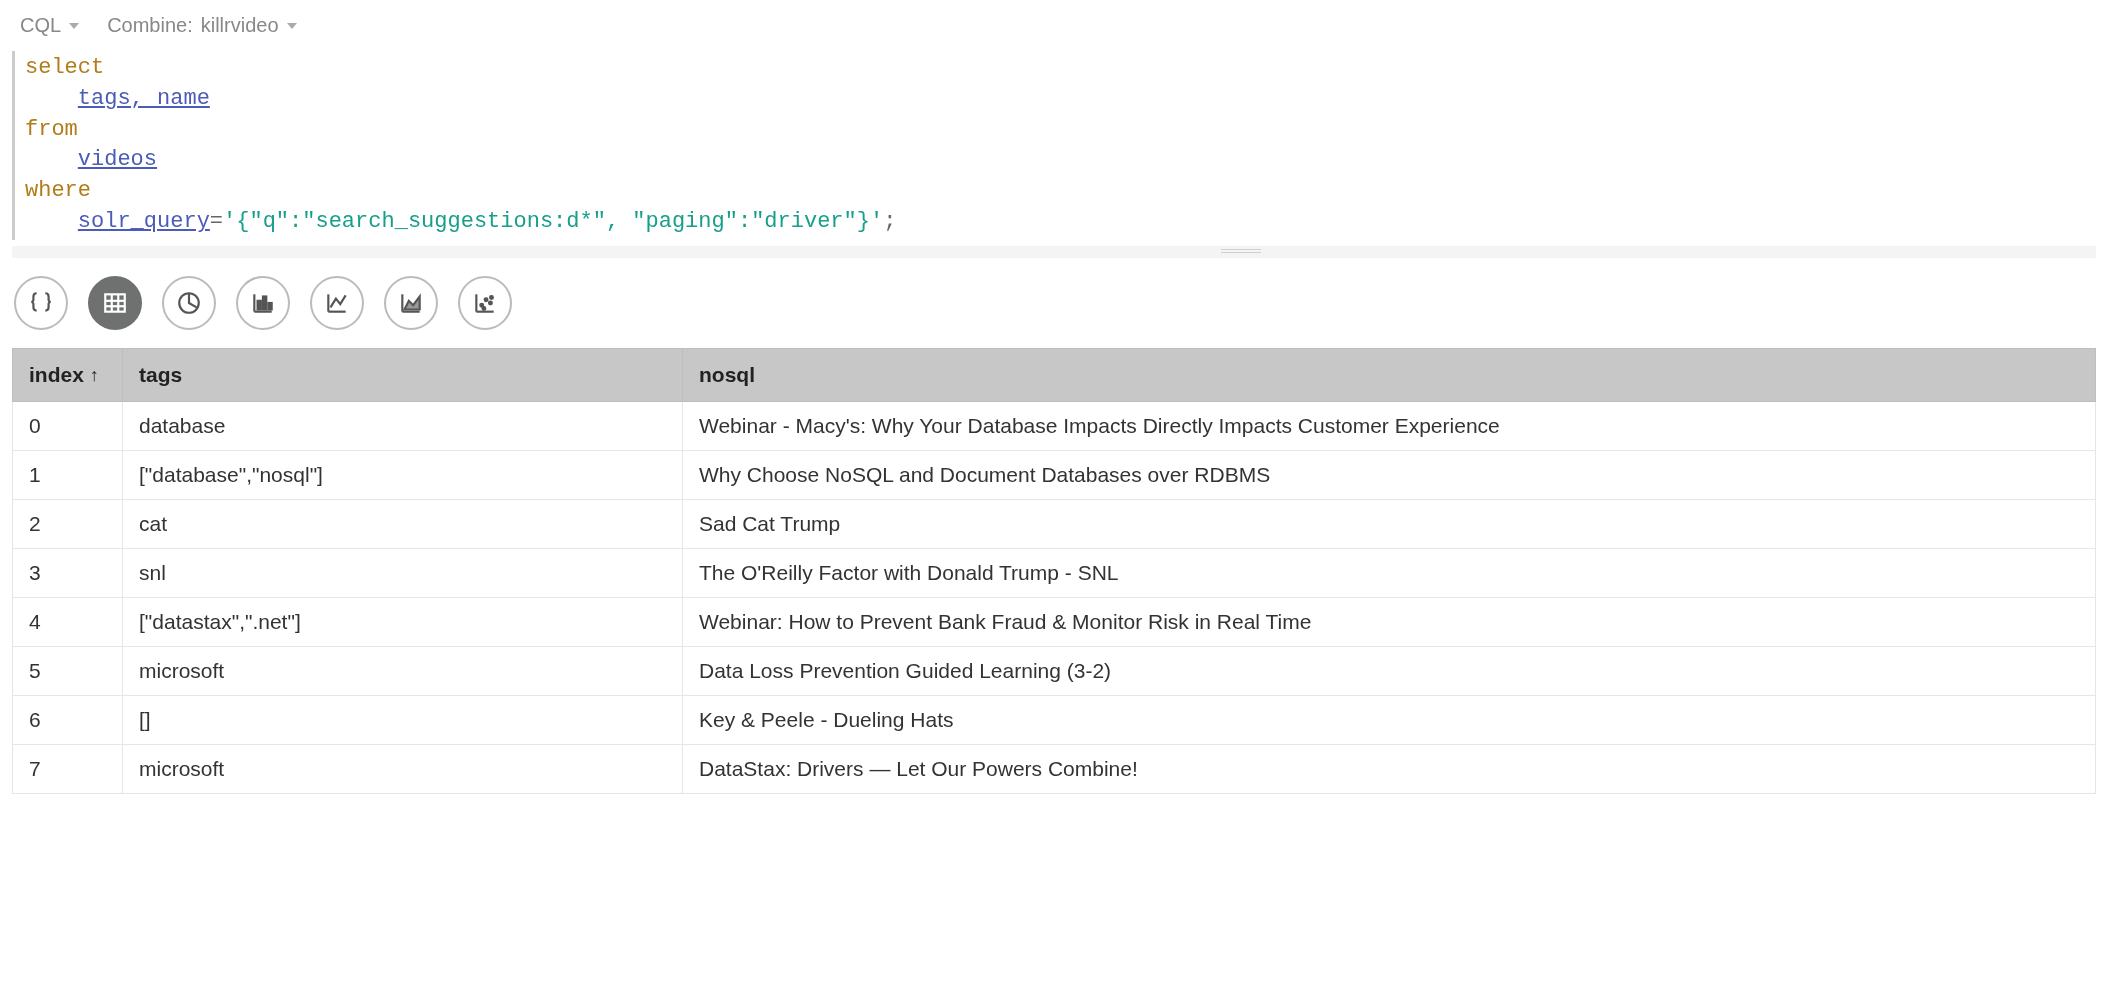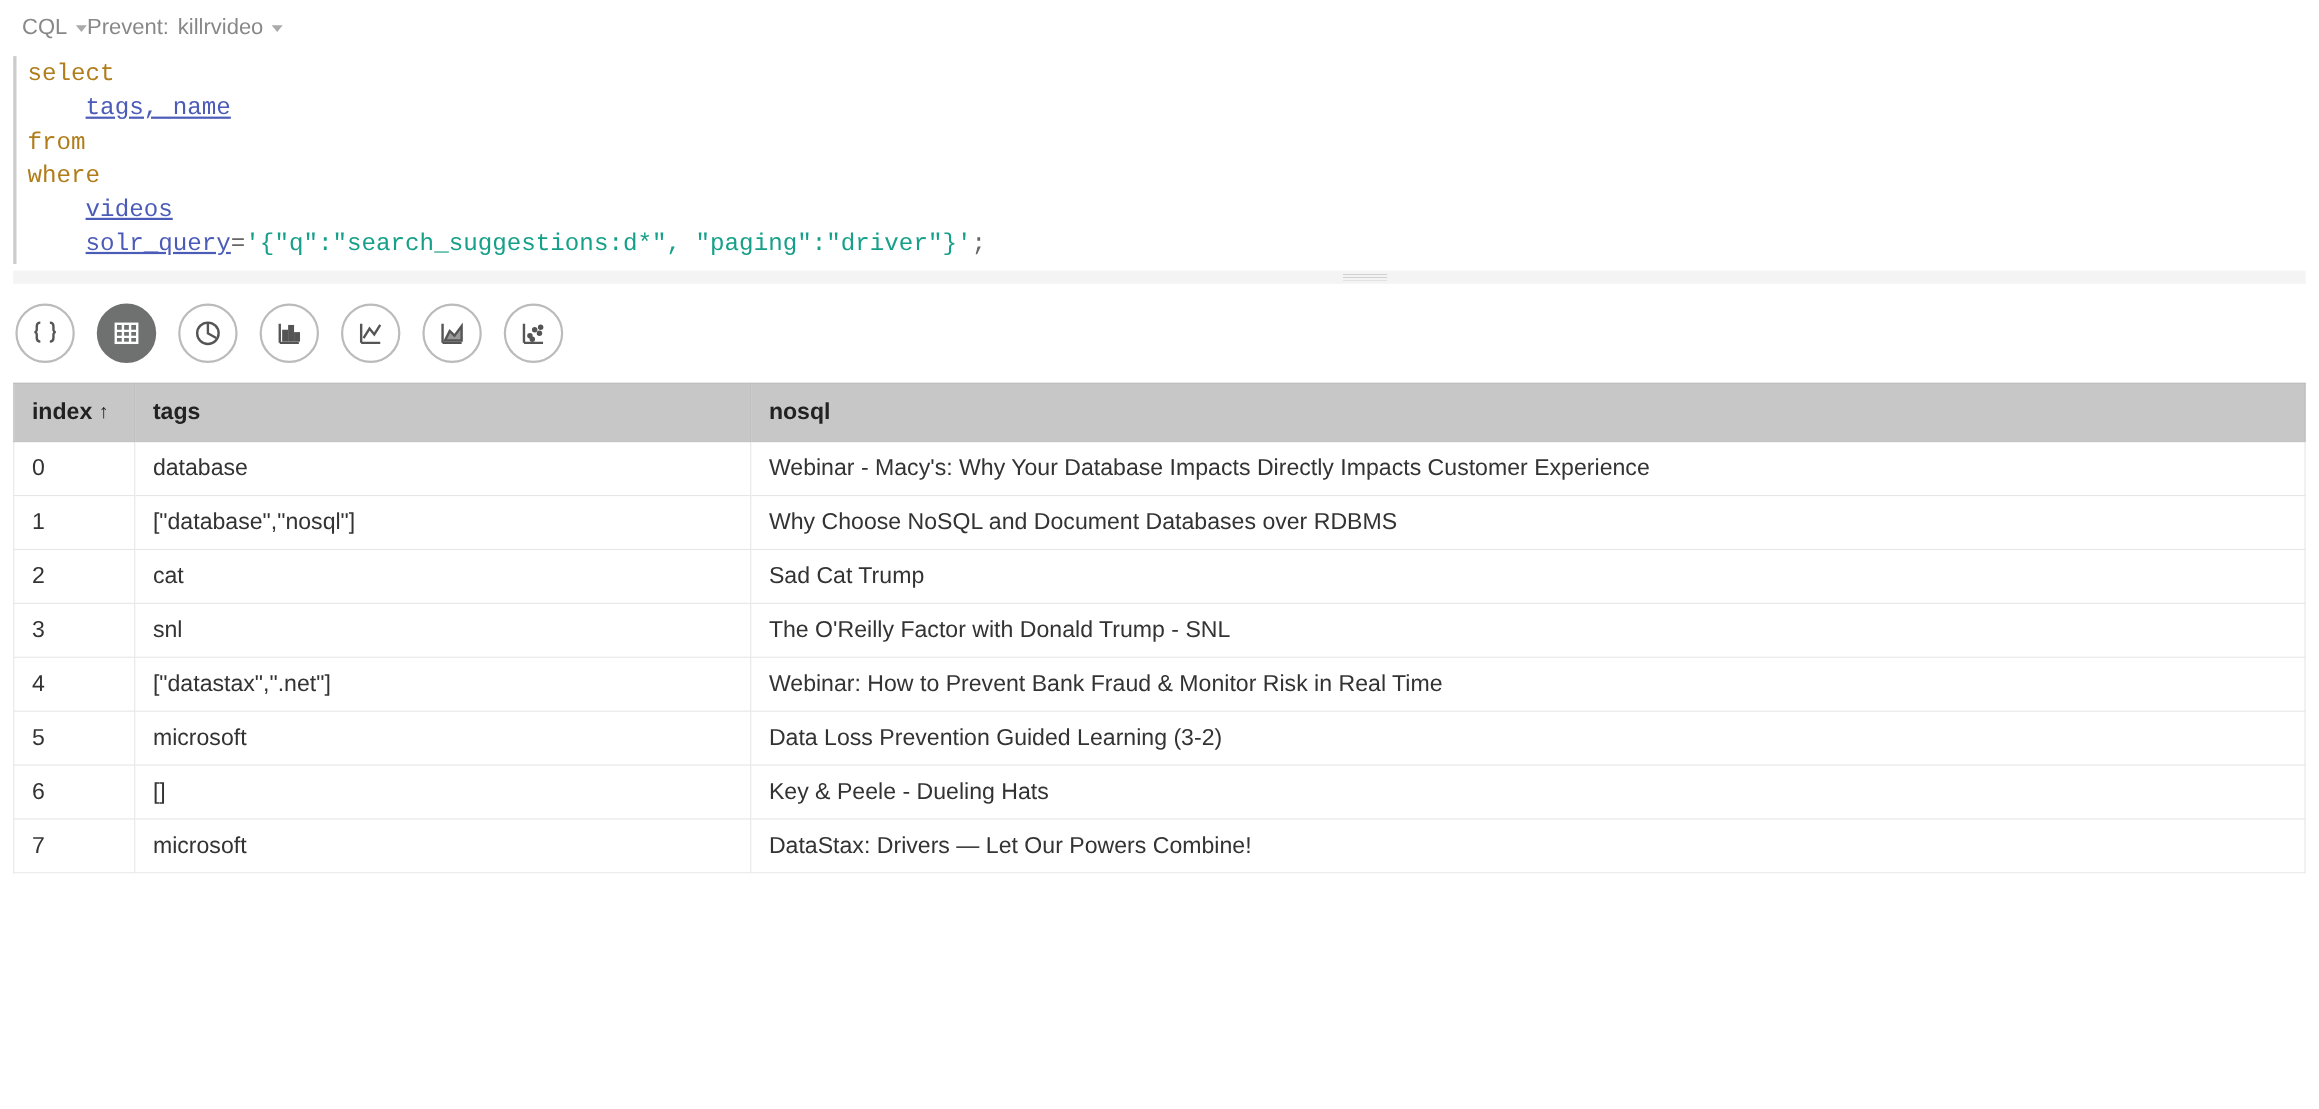--- a/index.html
+++ b/index.html
@@ -5,20 +5,21 @@
   * { box-sizing: border-box; margin: 0; padding: 0; }
   body {
     font-family: -apple-system, BlinkMacSystemFont, "Segoe UI", Helvetica, Arial, sans-serif;
     background: #fff;
     color: #333;
     font-size: 20px;
   }
   .topbar {
     display: flex;
     align-items: center;
+    gap: 28px;
     padding: 14px 20px 10px 20px;
   }
   .topbar-item {
     display: inline-flex;
     align-items: center;
     gap: 8px;
     color: #888;
     font-size: 20px;
     cursor: pointer;
   }
@@ -109,32 +110,32 @@
 </style>
 </head>
 <body>
 
 <div class="topbar">
   <div class="topbar-item">
     <span>CQL</span>
     <span class="caret-down"></span>
   </div>
   <div class="topbar-item">
-    <span>Prevent:</span>
+    <span>Combine:</span>
     <span>killrvideo</span>
     <span class="caret-down"></span>
   </div>
 </div>
 
 <div class="editor-wrap">
   <div class="code-line"><span class="tok-kw">select</span></div>
   <div class="code-line"><span>    </span><span class="tok-ident">tags, name</span></div>
   <div class="code-line"><span class="tok-kw">from</span></div>
+  <div class="code-line"><span>    </span><span class="tok-ident">videos</span></div>
   <div class="code-line"><span class="tok-kw">where</span></div>
-  <div class="code-line"><span>    </span><span class="tok-ident">videos</span></div>
   <div class="code-line"><span>    </span><span class="tok-ident">solr_query</span><span class="tok-eq">=</span><span class="tok-str">'{"q":"search_suggestions:d*", "paging":"driver"}'</span><span class="tok-punc">;</span></div>
 </div>
 
 <div class="resize-bar">
   <div class="resize-handle"></div>
 </div>
 
 <div class="view-buttons" id="view-buttons">
     <button class="view-btn">
       <span>

